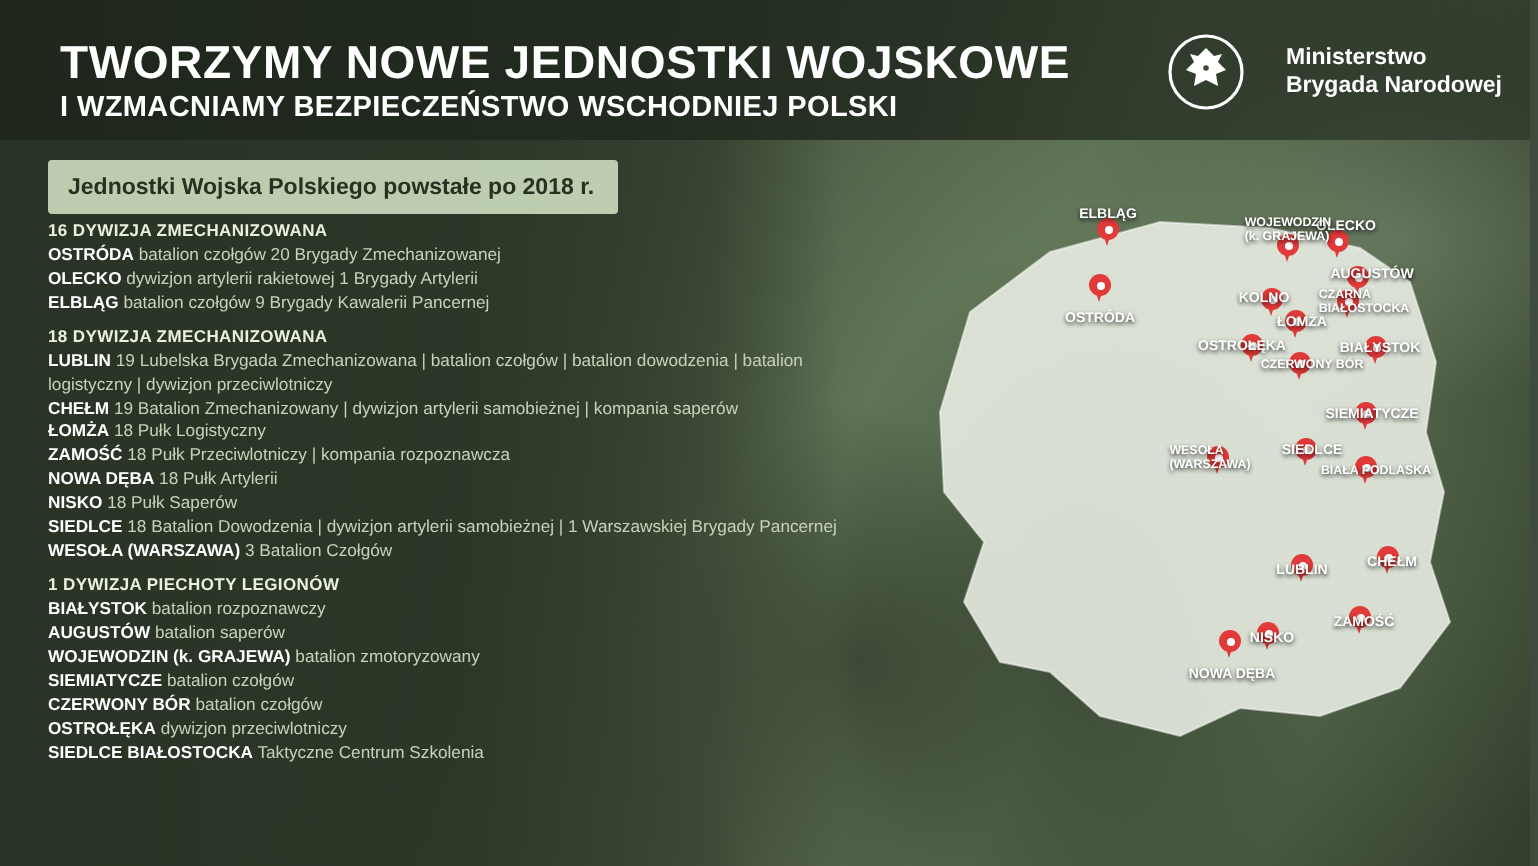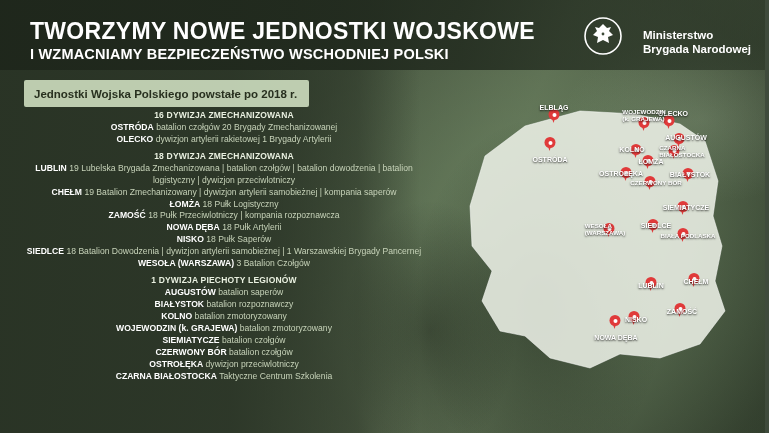--- a/index.html
+++ b/index.html
@@ -26,29 +26,29 @@
   .left-scrim{
     position:absolute;left:0;top:0;width:420px;height:433px;
     background:linear-gradient(90deg, rgba(40,50,36,0.93) 0%, rgba(42,52,38,0.90) 55%, rgba(42,52,38,0.55) 85%, rgba(42,52,38,0.0) 100%);
     pointer-events:none;
   }
   
   .header{position:absolute;left:0;top:0;width:769px;height:70px;
     background:linear-gradient(90deg, rgba(30,38,27,0.92) 0%, rgba(33,42,30,0.85) 60%, rgba(35,45,32,0.55) 100%);}
   .title1{position:absolute;left:30px;top:18px;font-size:23px;font-weight:bold;color:#ffffff;letter-spacing:0.3px;}
   .title2{position:absolute;left:30px;top:46px;font-size:14.5px;font-weight:bold;color:#ffffff;letter-spacing:0.2px;}
-  .logo-wrap{position:absolute;right:18px;top:16px;display:flex;align-items:flex-end;gap:21px;}
+  .logo-wrap{position:absolute;right:18px;top:16px;display:flex;align-items:center;gap:21px;}
   .eagle{width:38px;height:40px;position:relative;}
   .min-text{color:#fff;font-size:11.5px;font-weight:bold;line-height:14px;}
   
   .subbar{position:absolute;left:24px;top:80px;padding:4px 12px 5px 10px;
     background:rgba(210,225,195,0.88);border-radius:2px;}
   .subbar span{font-size:11.5px;font-weight:bold;color:#28301f;}
   
-  .legend{position:absolute;left:24px;top:104px;width:400px;text-align:center;}
+  .legend{position:absolute;left:24px;top:104px;width:400px;}
   .grp-title{font-size:8.5px;font-weight:bold;color:#e9f0e0;letter-spacing:0.2px;margin:6px 0 2px 0;}
   .ent{font-size:8.6px;line-height:11.4px;color:#dfe7d4;margin:0 0 0.5px 0;}
   .city{font-weight:bold;color:#ffffff;}
   .desc{color:#c7d3b9;}
   
   .map{position:absolute;left:430px;top:86px;width:330px;height:330px;}
   .poland{position:absolute;left:0;top:0;}
   .pin{position:absolute;width:11px;height:15px;transform:translate(-50%,-100%);}
   .pin .head{position:absolute;left:0;top:0;width:11px;height:11px;border-radius:50% 50% 50% 50%;background:#e03a3a;}
   .pin .tip{position:absolute;left:3px;top:8px;width:0;height:0;border-left:2.5px solid transparent;border-right:2.5px solid transparent;border-top:6px solid #e03a3a;}
@@ -82,38 +82,38 @@
   </div>
 
   <div class="subbar">
     <span>Jednostki Wojska Polskiego powstałe po 2018 r.</span>
   </div>
 
   <div class="legend" id="legend">
       <div class="grp-title">16 DYWIZJA ZMECHANIZOWANA</div>
       <div class="ent"><span class="city">OSTRÓDA</span>  <span class="desc">batalion czołgów 20 Brygady Zmechanizowanej</span></div>
       <div class="ent"><span class="city">OLECKO</span>  <span class="desc">dywizjon artylerii rakietowej 1 Brygady Artylerii</span></div>
+      <div class="ent"><span class="city">ELBLĄG</span>  <span class="desc">batalion czołgów 9 Brygady Kawalerii Pancernej</span></div>
       <div class="grp-title">18 DYWIZJA ZMECHANIZOWANA</div>
       <div class="ent"><span class="city">LUBLIN</span>  <span class="desc">19 Lubelska Brygada Zmechanizowana | batalion czołgów | batalion dowodzenia | batalion logistyczny | dywizjon przeciwlotniczy</span></div>
       <div class="ent"><span class="city">CHEŁM</span>  <span class="desc">19 Batalion Zmechanizowany | dywizjon artylerii samobieżnej | kompania saperów</span></div>
       <div class="ent"><span class="city">ŁOMŻA</span>  <span class="desc">18 Pułk Logistyczny</span></div>
       <div class="ent"><span class="city">ZAMOŚĆ</span>  <span class="desc">18 Pułk Przeciwlotniczy | kompania rozpoznawcza</span></div>
       <div class="ent"><span class="city">NOWA DĘBA</span>  <span class="desc">18 Pułk Artylerii</span></div>
       <div class="ent"><span class="city">NISKO</span>  <span class="desc">18 Pułk Saperów</span></div>
       <div class="ent"><span class="city">SIEDLCE</span>  <span class="desc">18 Batalion Dowodzenia | dywizjon artylerii samobieżnej | 1 Warszawskiej Brygady Pancernej</span></div>
       <div class="ent"><span class="city">WESOŁA (WARSZAWA)</span>  <span class="desc">3 Batalion Czołgów</span></div>
       <div class="grp-title">1 DYWIZJA PIECHOTY LEGIONÓW</div>
+      <div class="ent"><span class="city">BIAŁYSTOK</span>  <span class="desc">batalion rozpoznawczy</span></div>
       <div class="ent"><span class="city">AUGUSTÓW</span>  <span class="desc">batalion saperów</span></div>
-      <div class="ent"><span class="city">BIAŁYSTOK</span>  <span class="desc">batalion rozpoznawczy</span></div>
-      <div class="ent"><span class="city">KOLNO</span>  <span class="desc">batalion zmotoryzowany</span></div>
       <div class="ent"><span class="city">WOJEWODZIN (k. GRAJEWA)</span>  <span class="desc">batalion zmotoryzowany</span></div>
       <div class="ent"><span class="city">SIEMIATYCZE</span>  <span class="desc">batalion czołgów</span></div>
       <div class="ent"><span class="city">CZERWONY BÓR</span>  <span class="desc">batalion czołgów</span></div>
       <div class="ent"><span class="city">OSTROŁĘKA</span>  <span class="desc">dywizjon przeciwlotniczy</span></div>
-      <div class="ent"><span class="city">CZARNA BIAŁOSTOCKA</span>  <span class="desc">Taktyczne Centrum Szkolenia</span></div>
+      <div class="ent"><span class="city">SIEDLCE BIAŁOSTOCKA</span>  <span class="desc">Taktyczne Centrum Szkolenia</span></div>
     </div>
 
   <div class="map">
     <svg class="poland" width="330" height="330" viewBox="0 0 330 330">
       <path d="M40 120 L55 70 L95 40 L150 25 L205 28 L250 38 L275 55 L288 95 L283 130 L292 160 L285 195 L295 225 L270 258 L230 272 L190 268 L160 282 L120 272 L95 250 L70 245 L52 215 L62 185 L42 160 Z" fill="rgba(236,240,230,0.88)" stroke="rgba(255,255,255,0.5)" stroke-width="1"></path>
     </svg>
     <div id="pins">
         <div class="pin" style="left: 124px; top: 38px;">
           <div class="head"></div>
           <div class="tip"></div>

